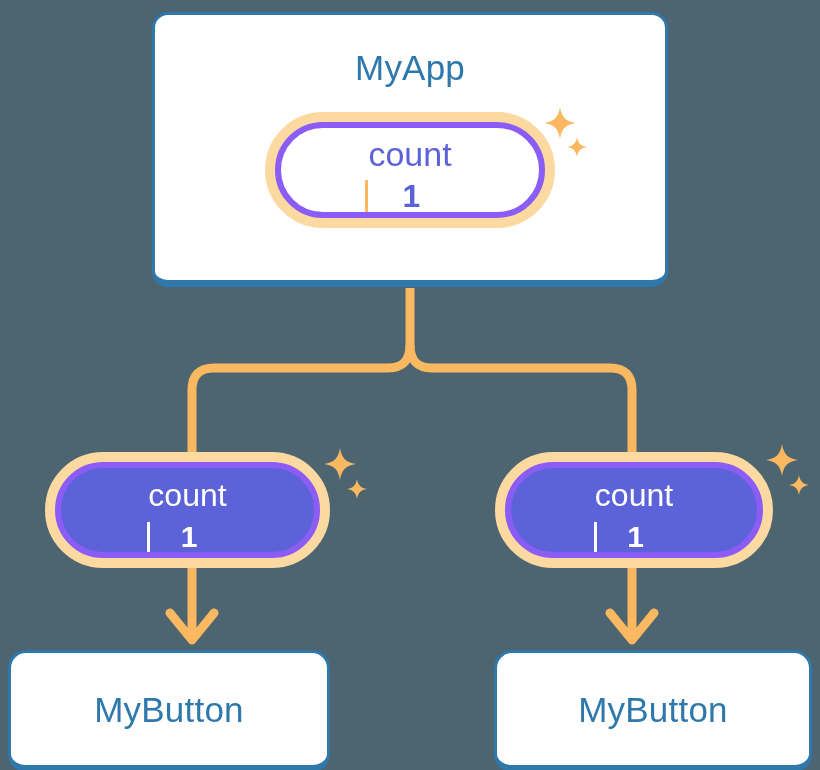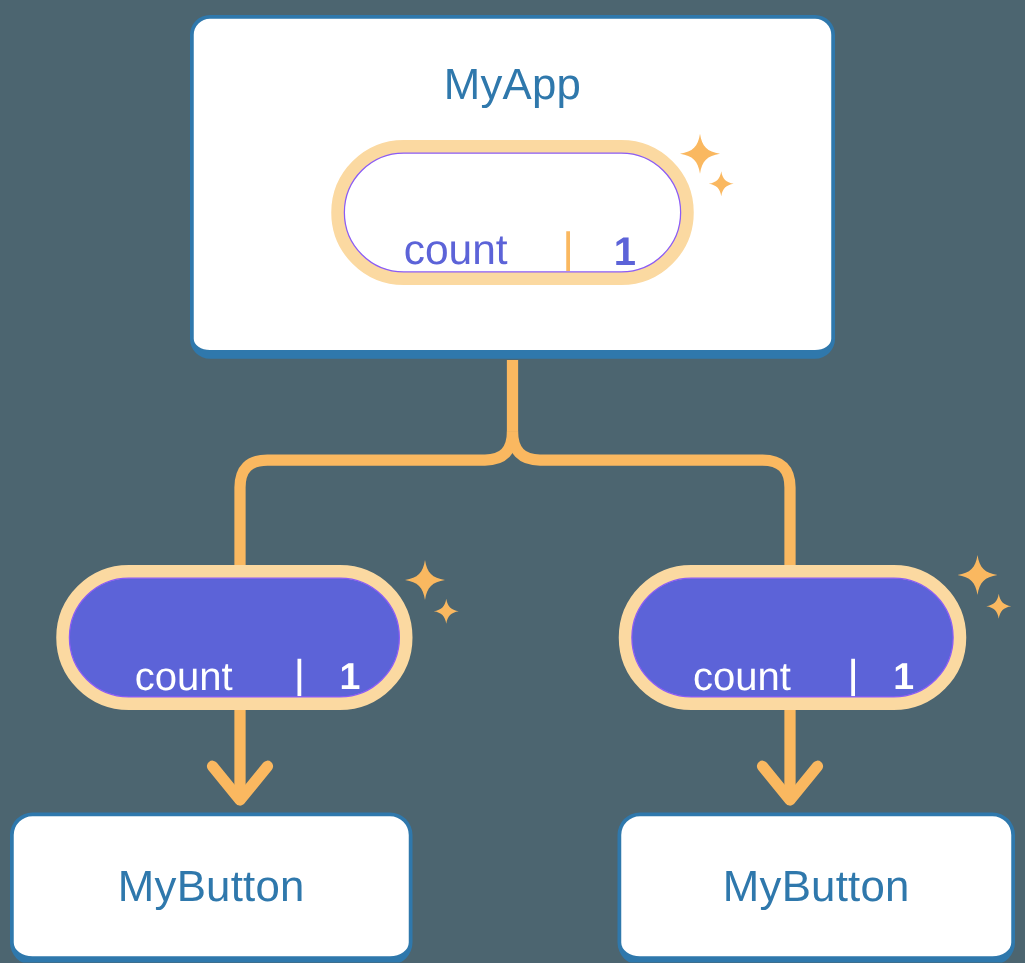--- a/index.html
+++ b/index.html
@@ -83,24 +83,25 @@
     border-radius: 999px;
     border: 10px solid #fbd9a1;
     background: #fbd9a1;
     display: block;
   }
   .pill-inner {
     box-sizing: border-box;
     width: 100%;
     height: 100%;
     border-radius: 999px;
-    border: 1px solid #8b5cf6;
+    border: 6px solid #8b5cf6;
     display: flex;
-    align-items: flex-end;
+    align-items: center;
     overflow: hidden;
+    flex-direction: column;
   }
   .pill-key, .pill-val {
     display: flex;
     align-items: center;
     justify-content: center;
     line-height: 1;
   }
   .pill-key {
     flex: 1 1 auto;
   }

